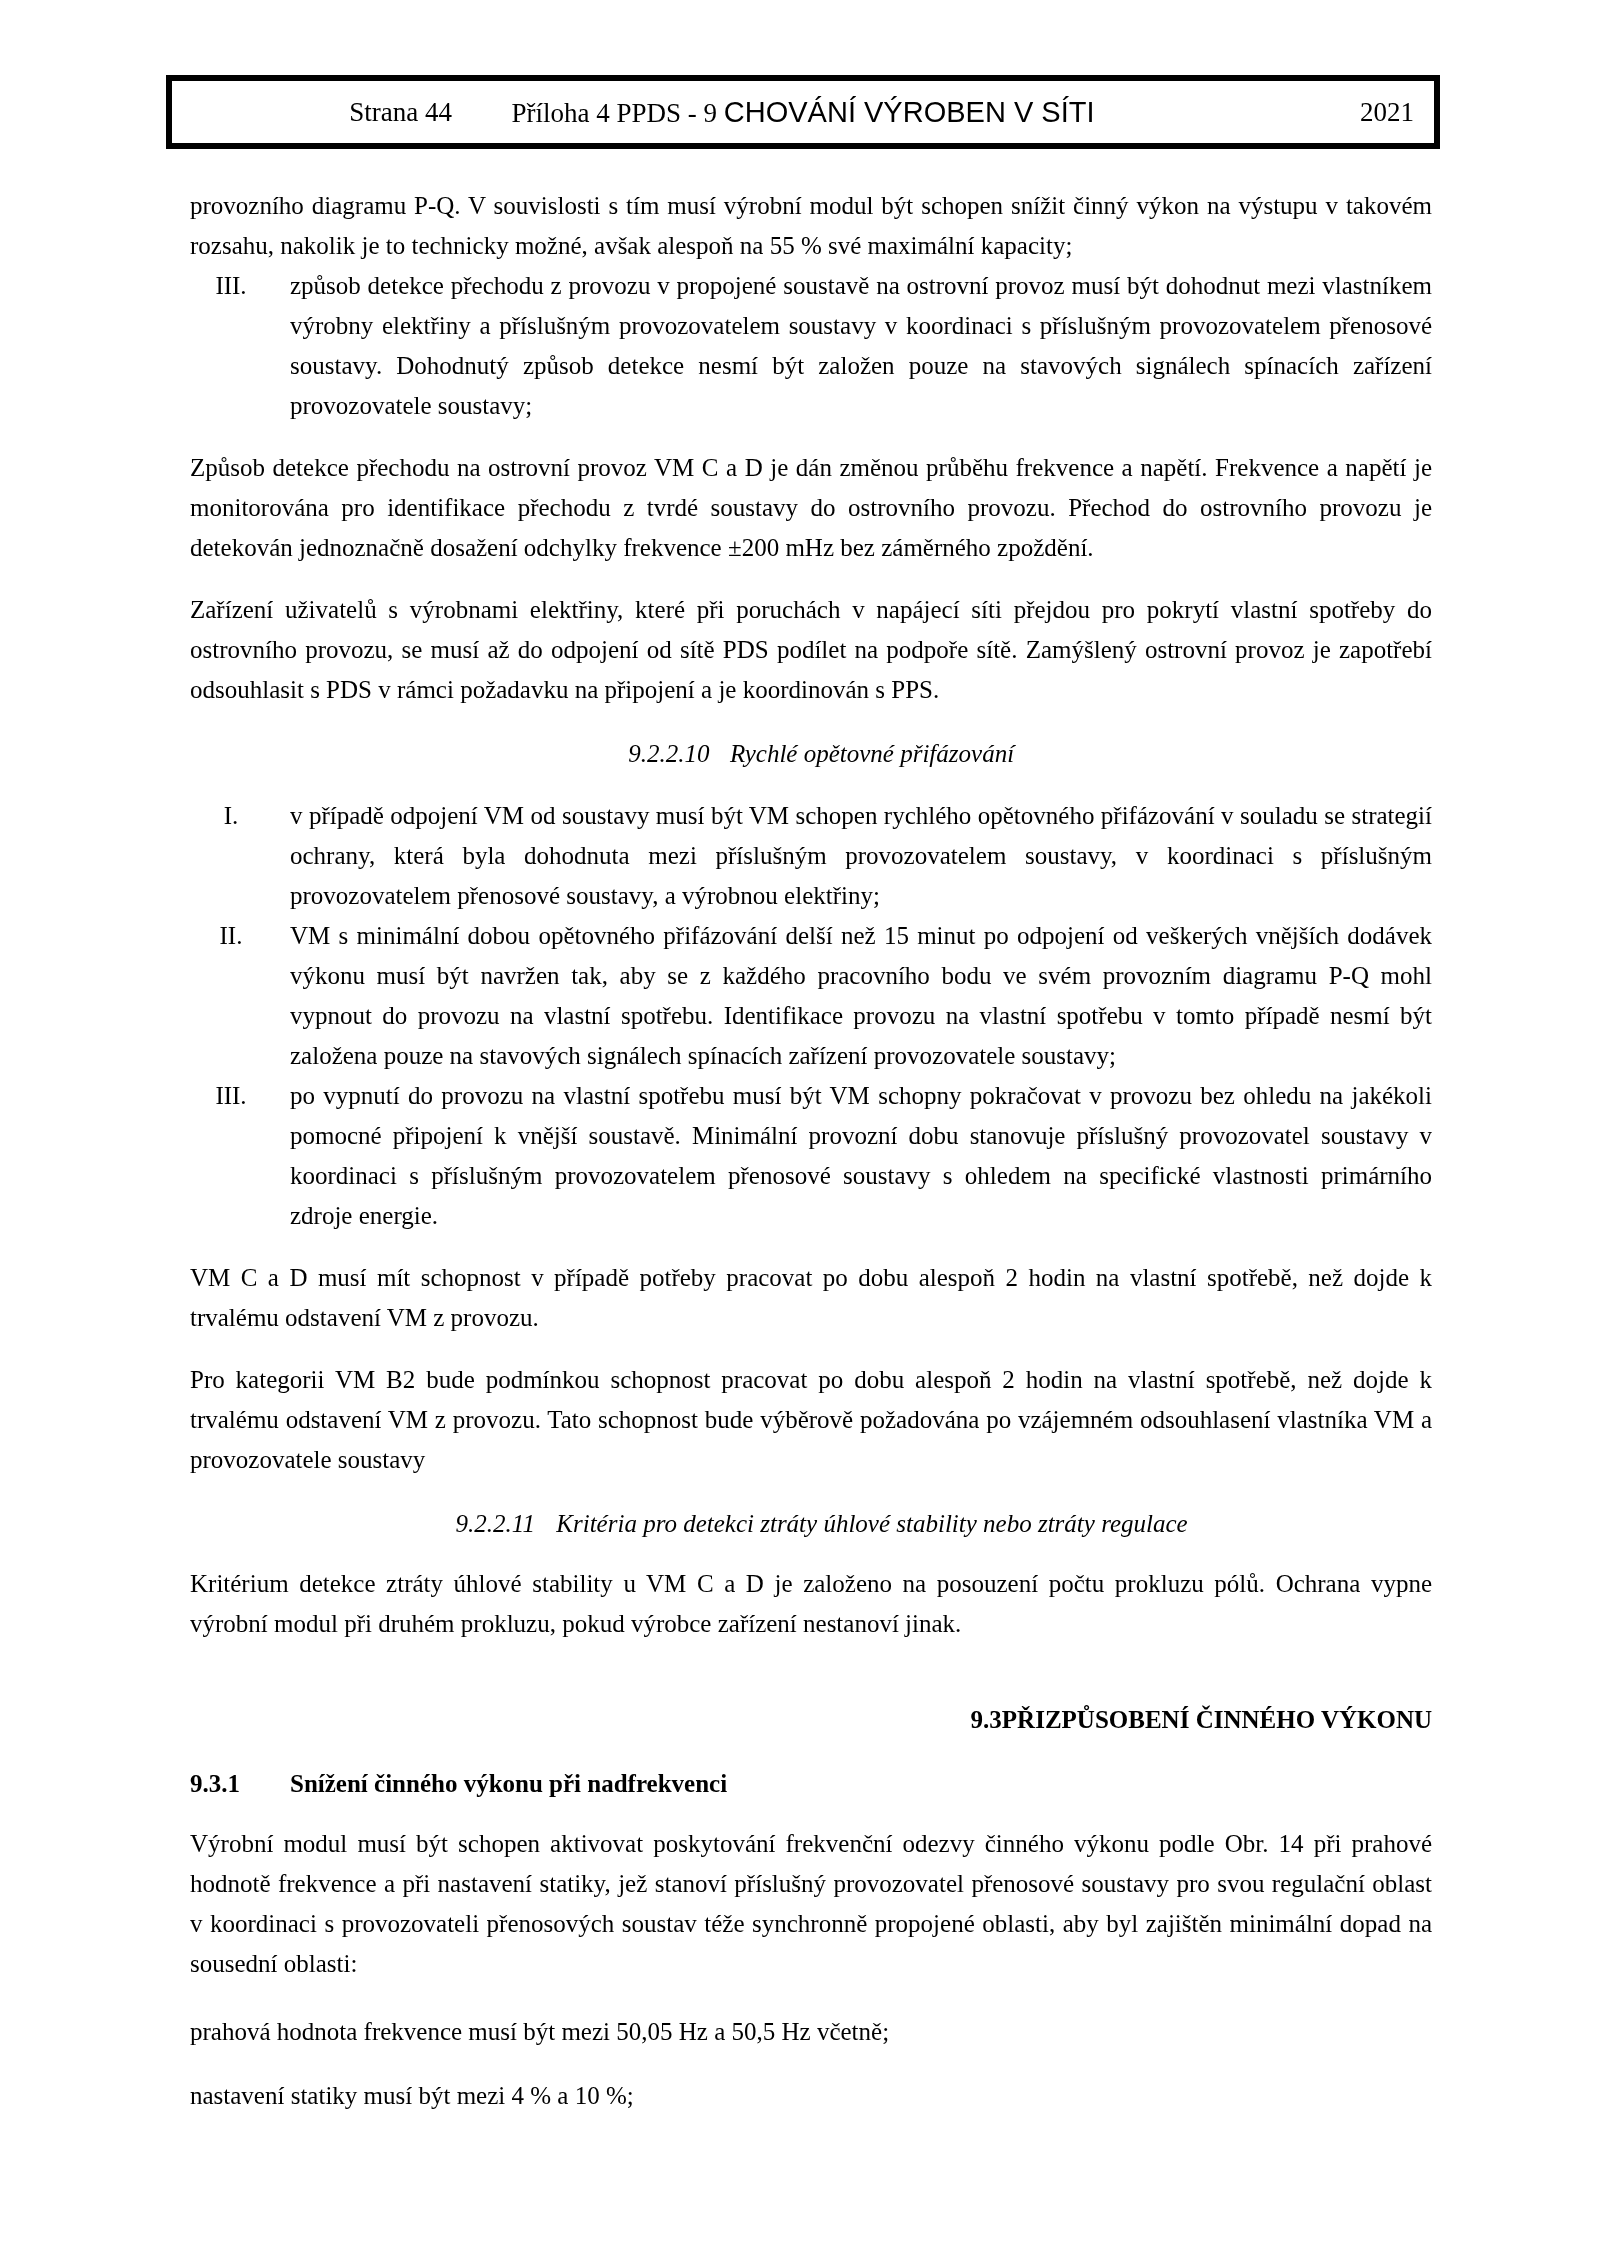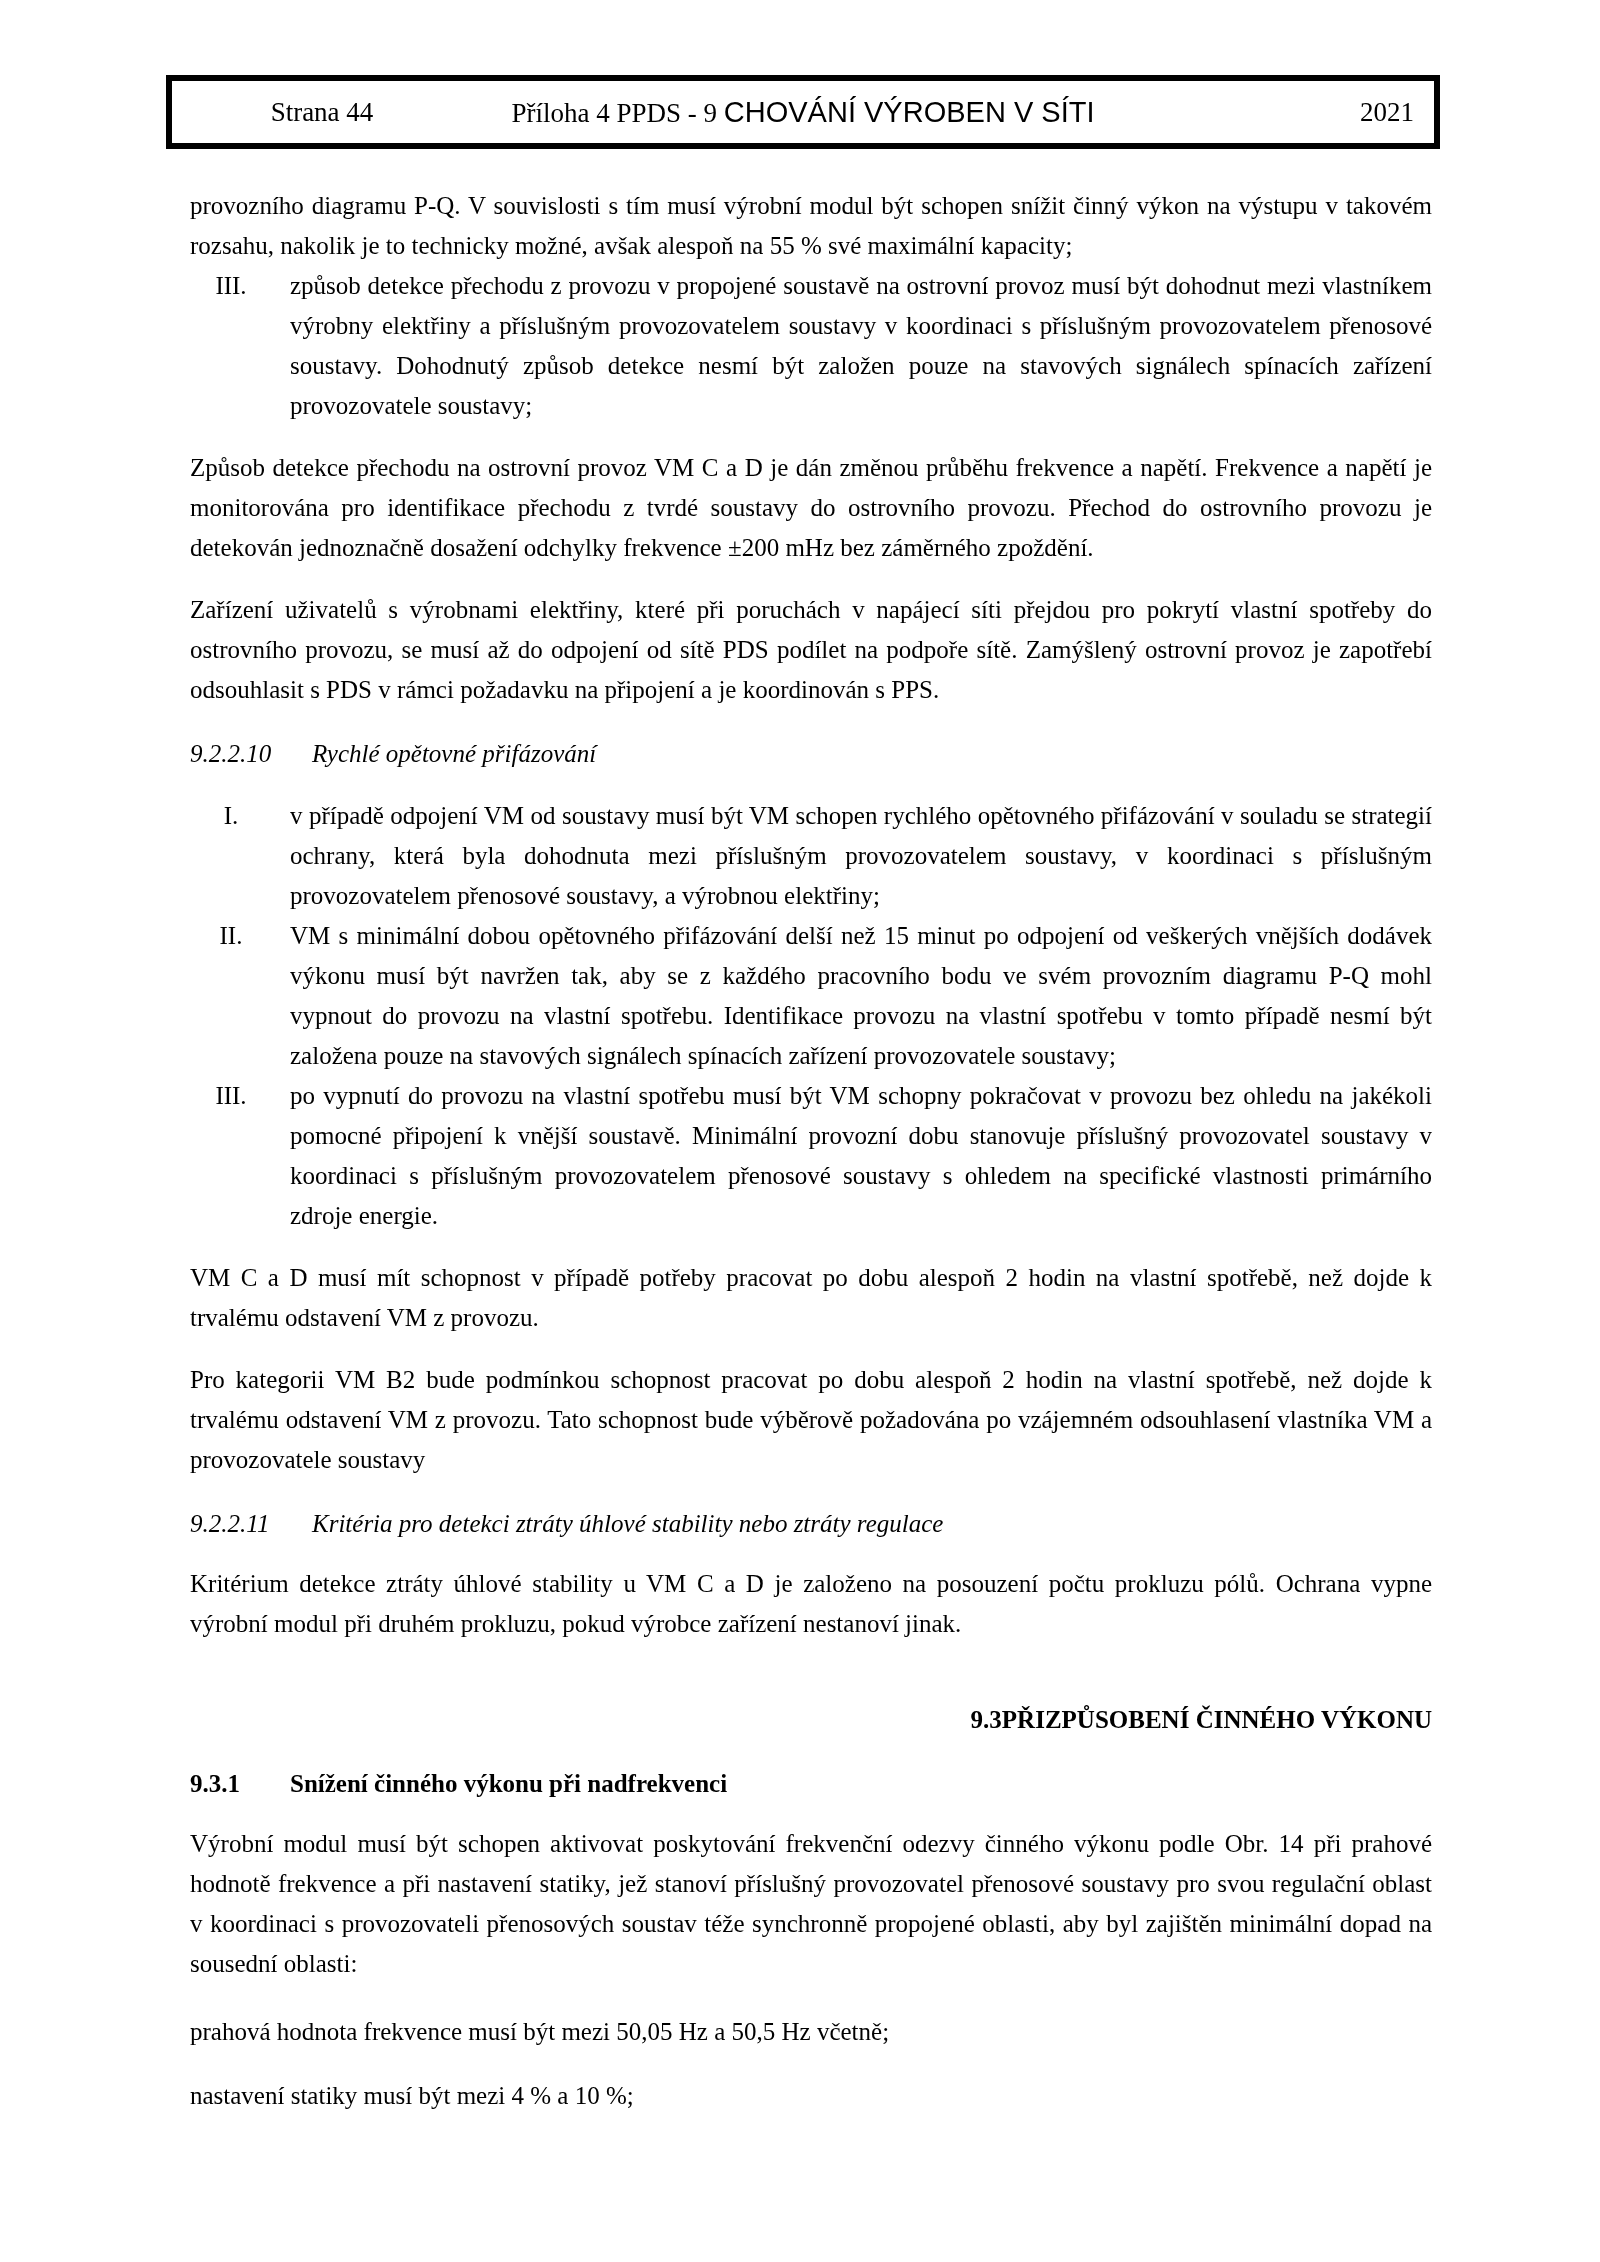--- a/index.html
+++ b/index.html
@@ -12,21 +12,21 @@
   }
   .header-box {
     position:absolute; left:166px; top:75px;
     width:1274px; height:74px;
     border:6px solid #000;
     box-sizing:border-box;
     display:flex; align-items:center;
     padding:0 20px;
     font-size:27px;
   }
-  .header-left  { flex:0 0 260px; text-align:center; }
+  .header-left  { flex:0 0 260px; text-align:right; }
   .header-center{ flex:1 1 auto; text-align:center; white-space:nowrap; }
   .header-right { flex:0 0 260px; text-align:right; }
   .header-center .serif { font-family:"Liberation Serif", serif; }
   .header-center .sans  { font-family:"Liberation Sans", sans-serif; font-size:29px; }
 
   .content {
     position:absolute; left:190px; top:186px;
     width:1242px;
     font-size:25px; line-height:40px;
     text-align:justify;
@@ -39,21 +39,21 @@
 
   .li { display:flex; }
   .li-marker {
     flex:0 0 100px;
     text-align:center;
     padding-right:18px;
     box-sizing:border-box;
   }
   .li-text { flex:1 1 auto; text-align:justify; }
 
-  .h-it { font-style:italic; text-align:left; }
+  .h-it { font-style:italic; text-align:center; }
   .h-it .h-num { display:inline-block; width:122px; font-style:italic; }
 
   .h-b  { font-weight:bold; text-align:right; font-size:25px; }
   .h-b .h-num  { display:inline-block; width:84px; }
   .h-b2 { font-weight:bold; text-align:left; }
   .h-b2 .h-num { display:inline-block; width:100px; }
 
   .mt20{margin-top:20px!important}
   .mt22{margin-top:22px!important}
   .mt24{margin-top:24px!important}

